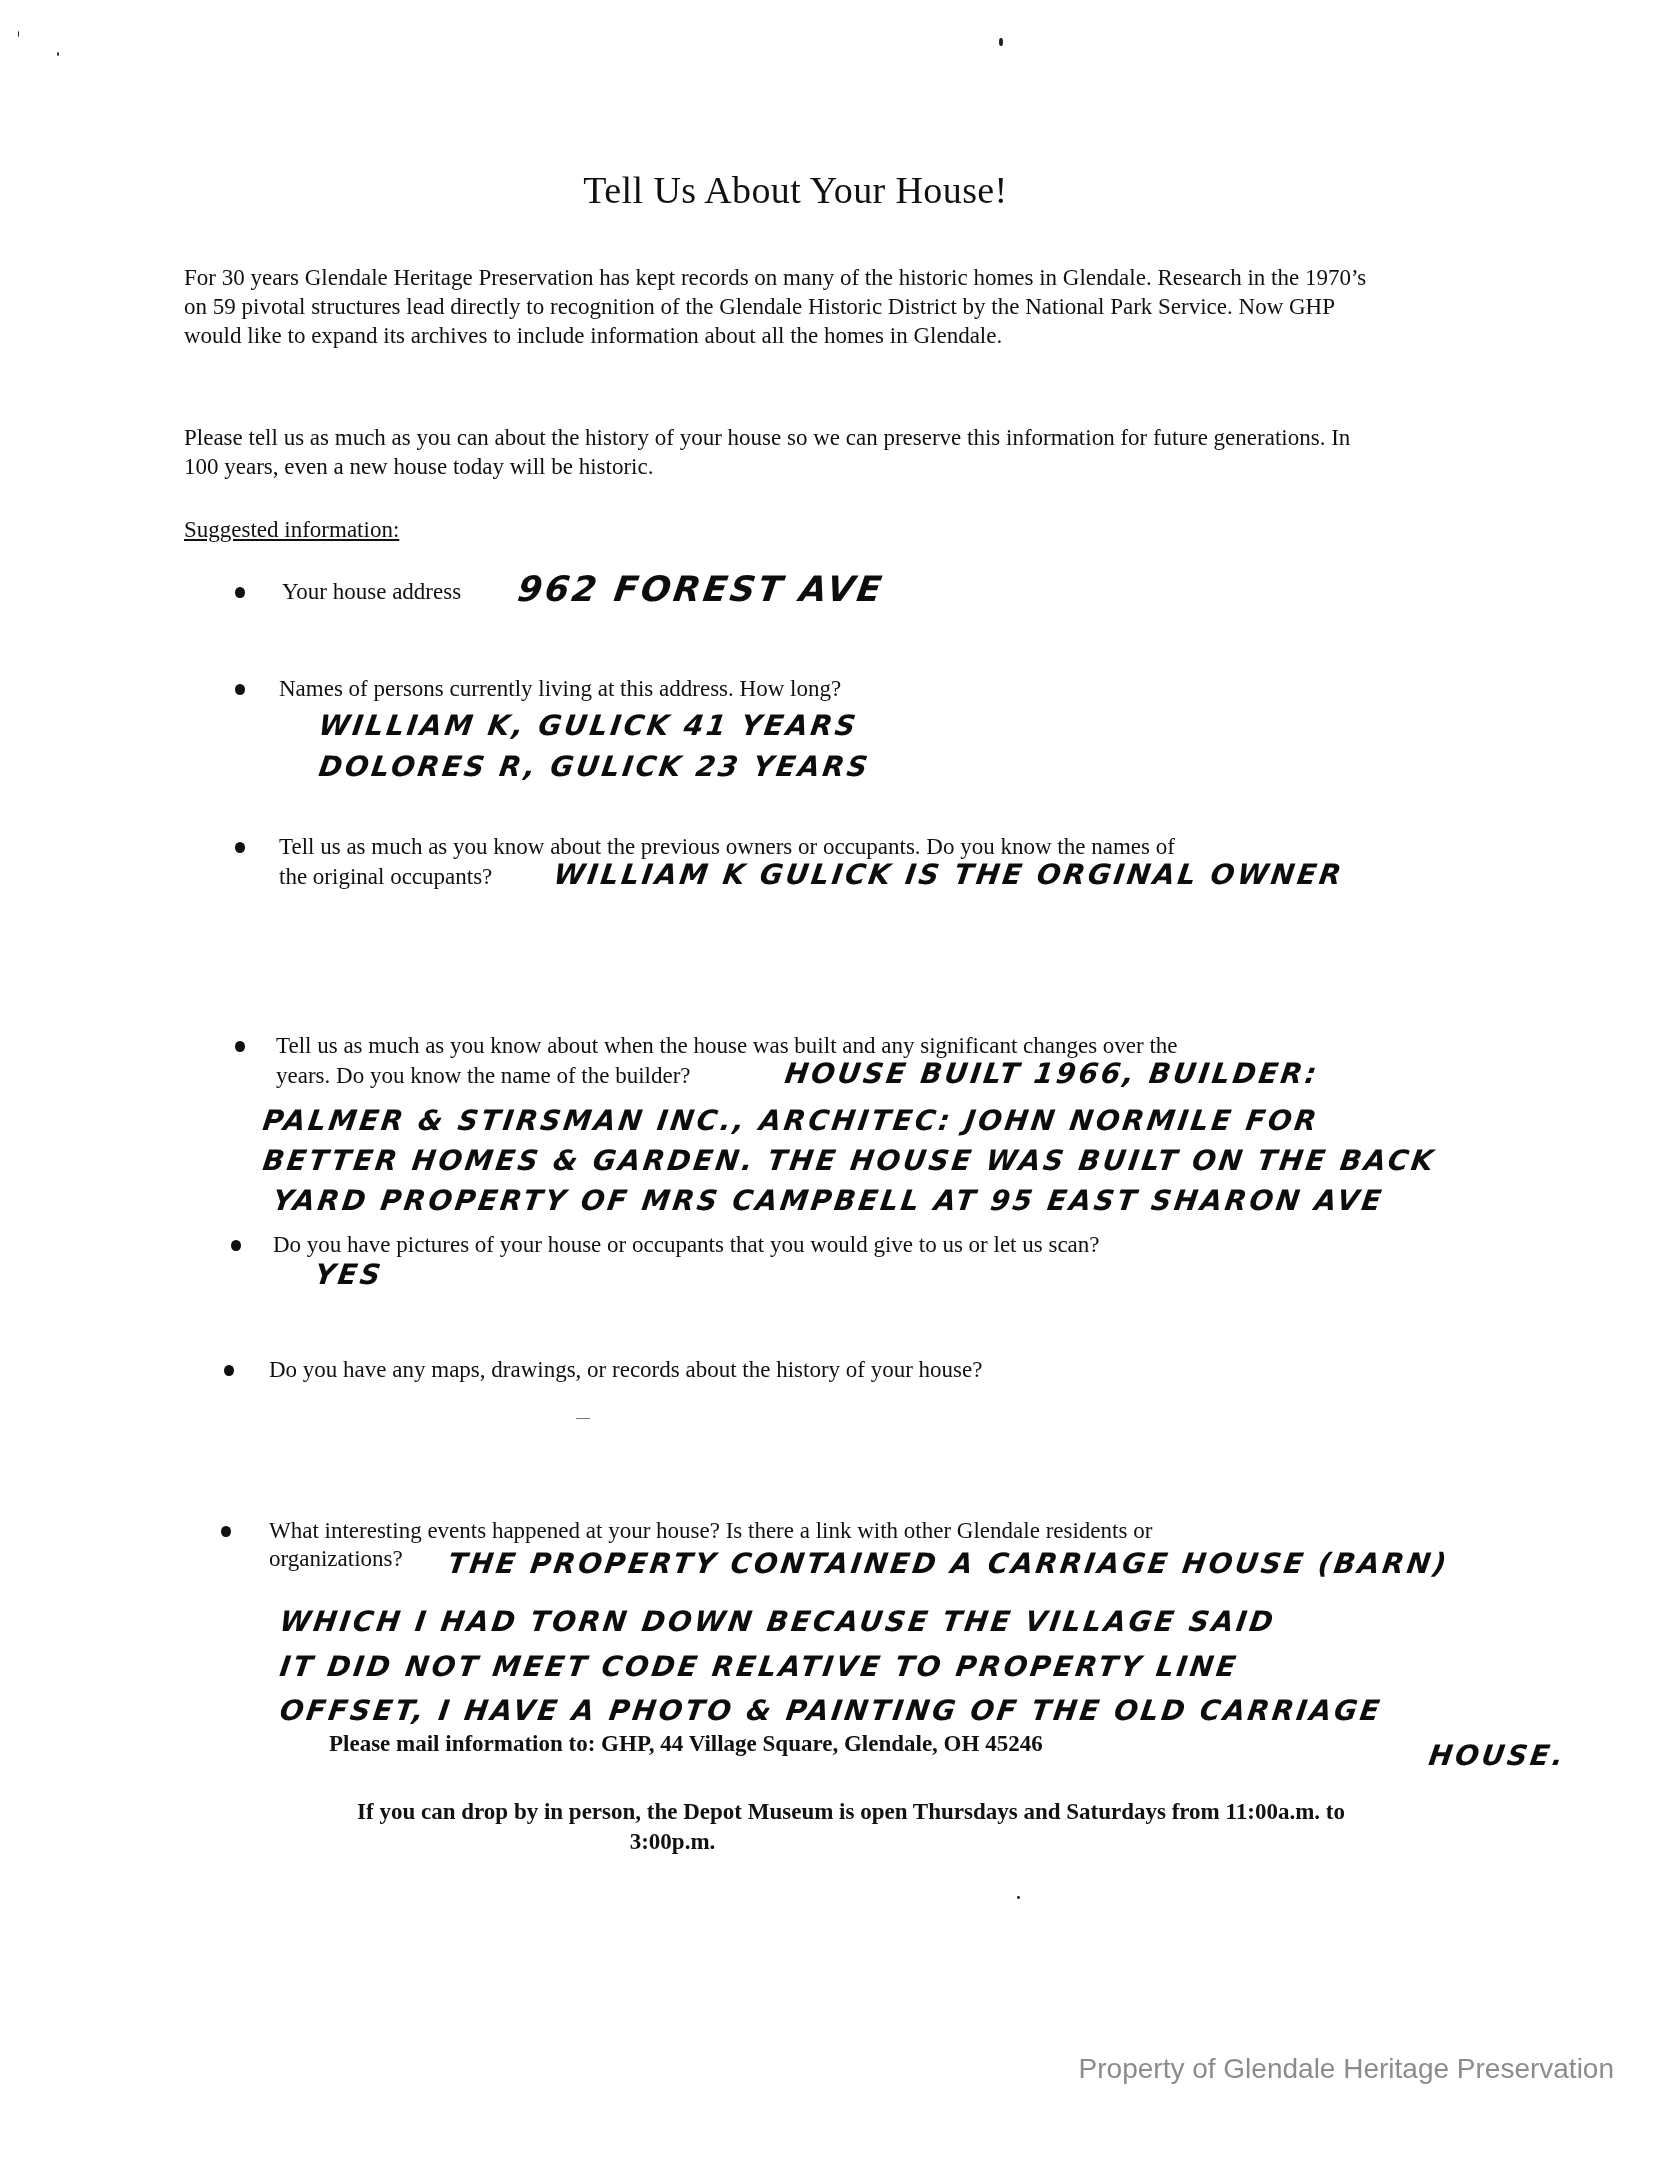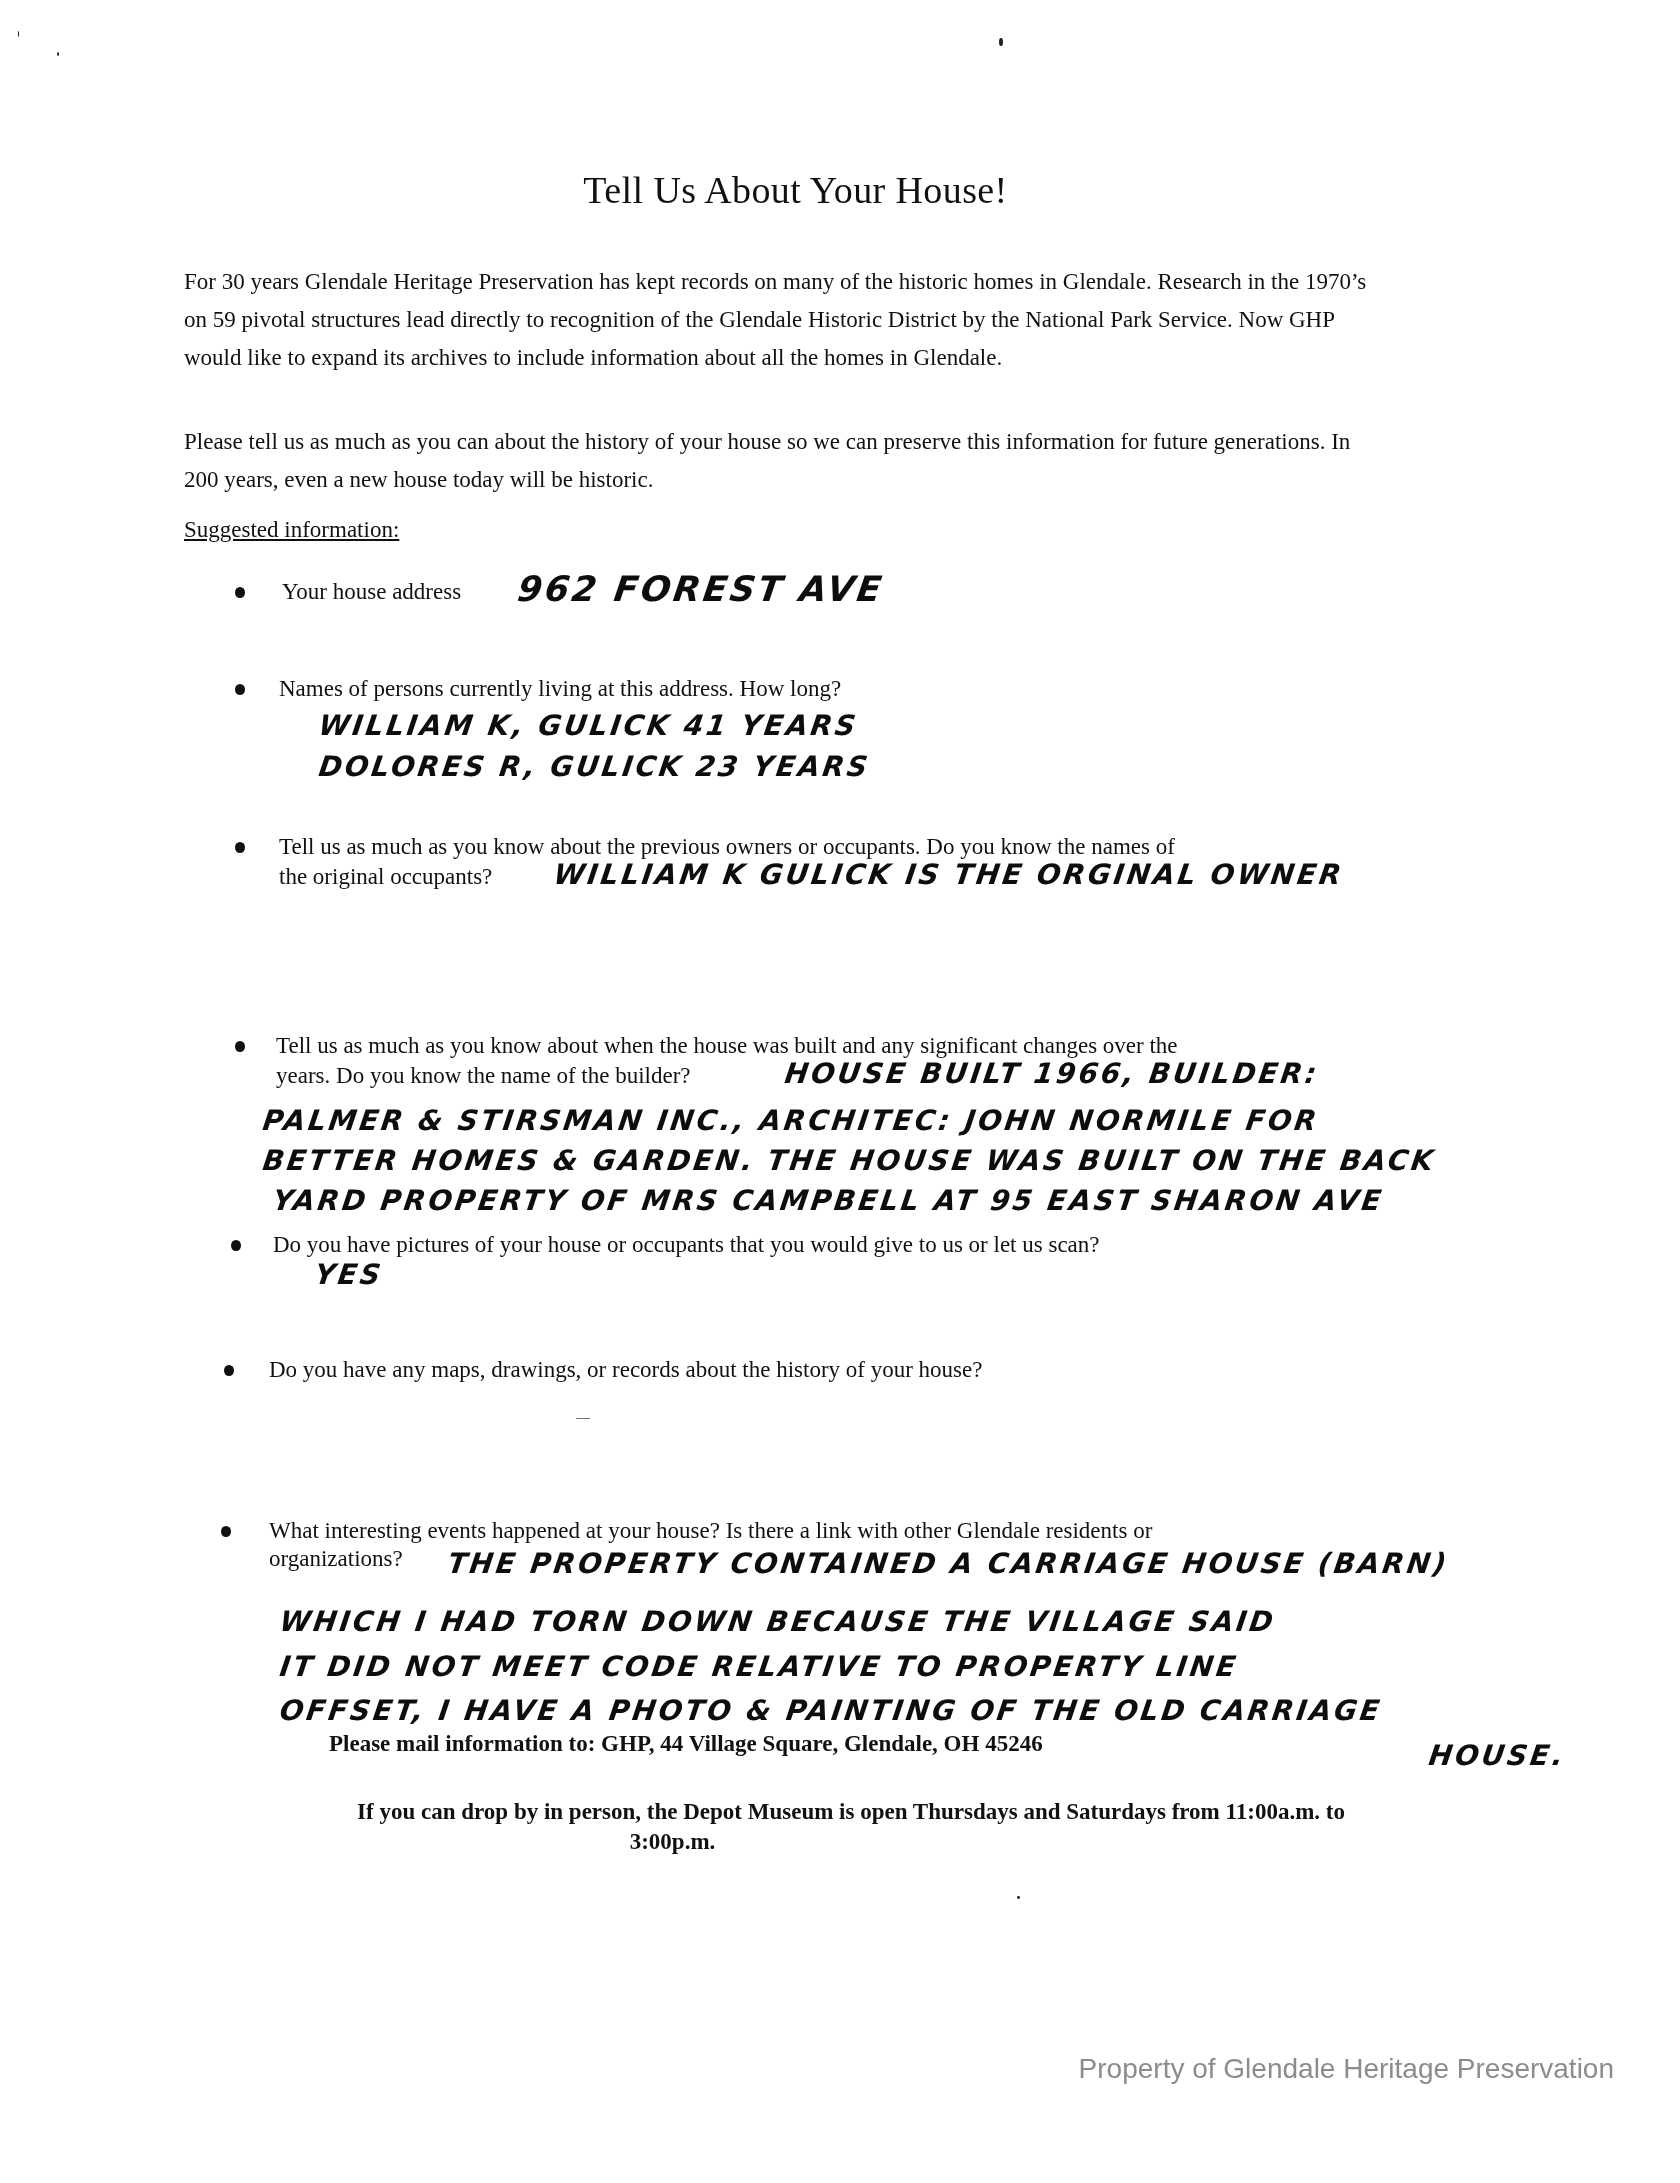--- a/index.html
+++ b/index.html
@@ -6,21 +6,21 @@
   body {
     width: 1681px; height: 2183px; position: relative; overflow: hidden;
     font-family: "Liberation Serif", "DejaVu Serif", serif; color: #111;
   }
   .abs { position: absolute; }
   .title {
     left: 0; width: 1591px; top: 168px; text-align: center;
     font-size: 38px; letter-spacing: 0.4px;
   }
   .para {
-    left: 184px; width: 1191px; font-size: 23px; line-height: 38px;
+    left: 184px; width: 1191px; font-size: 23px; line-height: 29px;
   }
   .para p { margin: 0; }
   .bullet-dot {
     width: 9.8px; height: 11.2px; border-radius: 50%; background: #111;
   }
   .q { font-size: 23px; line-height: 29px; }
   .hand {
     font-family: "DejaVu Sans", sans-serif; font-style: italic;
     font-weight: bold; letter-spacing: 2.8px; color: #0d0d0d;
     text-transform: uppercase; transform: skewX(-8deg);
@@ -41,21 +41,21 @@
 <div class="abs speck" style="left:999px;top:38px;width:3.5px;height:8.4px;"></div>
 <div class="abs speck" style="left:18px;top:31px;width:1.4px;height:5.6px;"></div>
 <div class="abs speck" style="left:57px;top:52px;width:2.1px;height:4.2px;"></div>
 
 <div class="abs title">Tell Us About Your House!</div>
 
 <div class="abs para" style="top:263px;">
   <p>For 30 years Glendale Heritage Preservation has kept records on many of the historic homes in Glendale. Research in the 1970’s on 59 pivotal structures lead directly to recognition of the Glendale Historic District by the National Park Service. Now GHP would like to expand its archives to include information about all the homes in Glendale.</p>
 </div>
 <div class="abs para" style="top:423px;">
-  <p>Please tell us as much as you can about the history of your house so we can preserve this information for future generations. In 200 years, even a new house today will be historic.</p>
+  <p>Please tell us as much as you can about the history of your house so we can preserve this information for future generations. In 100 years, even a new house today will be historic.</p>
 </div>
 <div class="abs q" style="left:184px;top:515px;text-decoration:underline;">Suggested information:</div>
 
 <div class="abs bullet-dot" style="left:235px;top:587px;"></div>
 <div class="abs q" style="left:282px;top:577px;">Your house address</div>
 <div class="abs hand hand-lg" style="left:518px;top:569px;">962 FOREST AVE</div>
 
 <div class="abs bullet-dot" style="left:235px;top:684px;"></div>
 <div class="abs q" style="left:279px;top:674px;">Names of persons currently living at this address. How long?</div>
 <div class="abs hand hand-md" style="left:319px;top:709px;">WILLIAM K, GULICK  41 YEARS</div>

